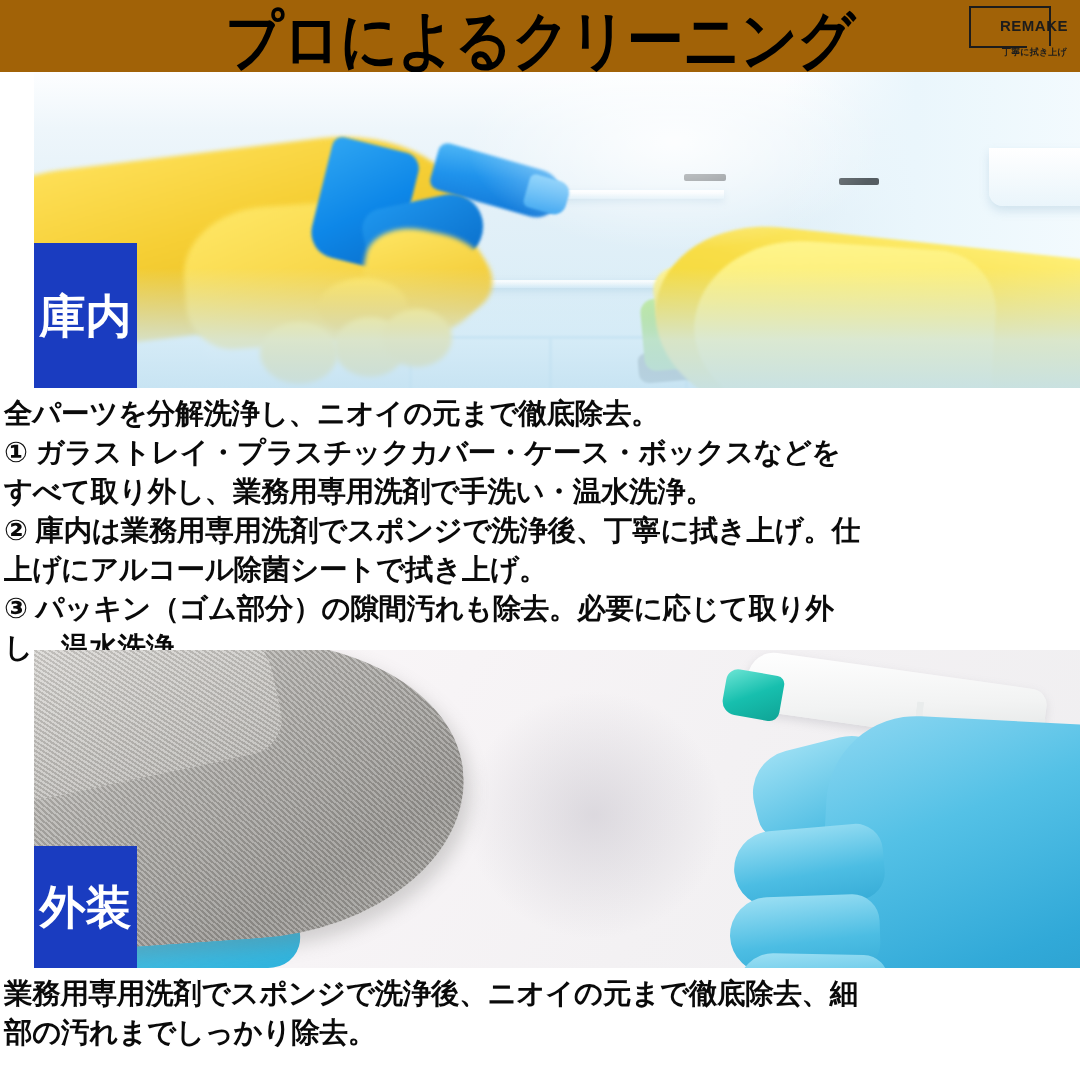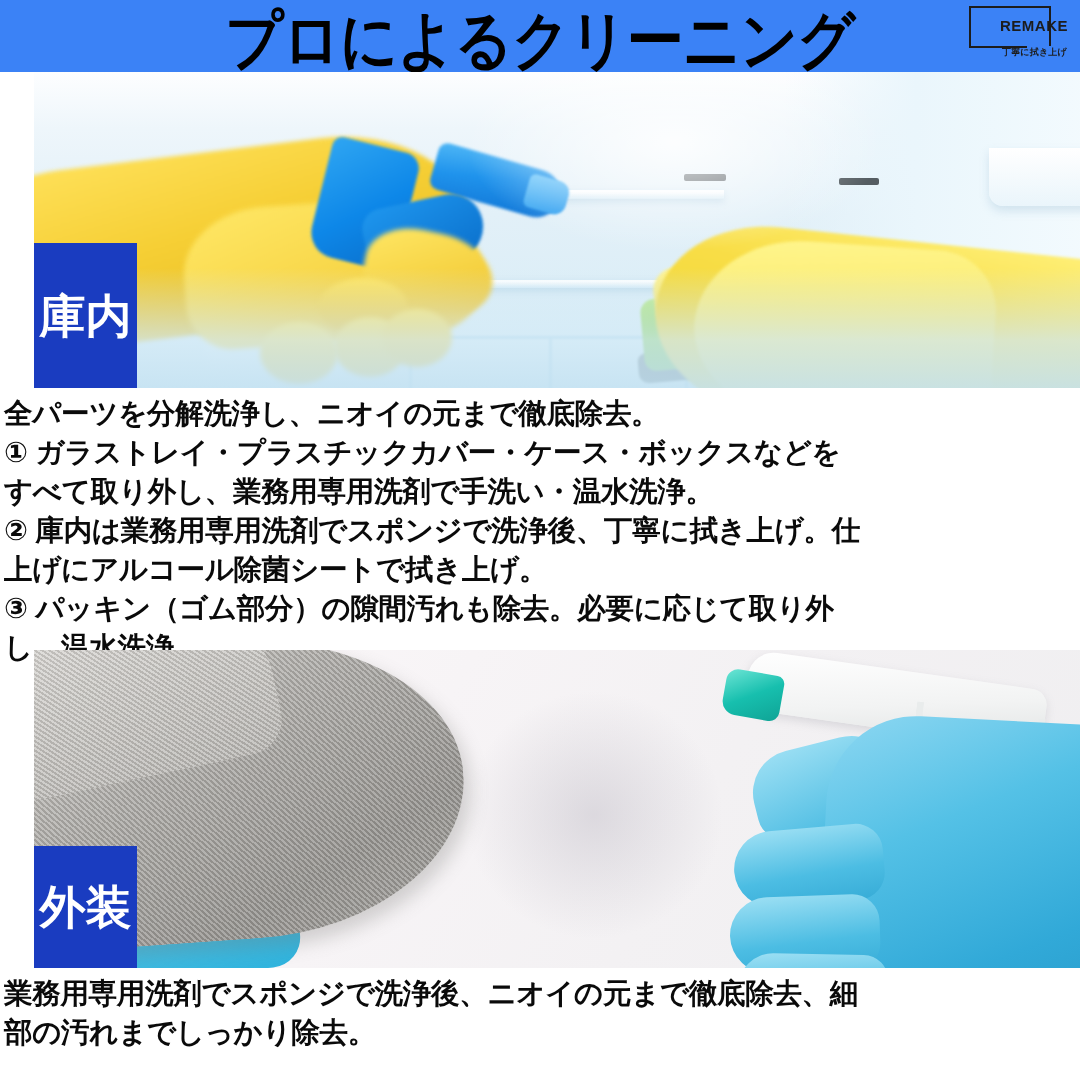--- a/index.html
+++ b/index.html
@@ -17,21 +17,21 @@
     width: 1080px;
     height: 1080px;
     background: #ffffff;
   }
 
   
   .header {
     position: relative;
     width: 1080px;
     height: 72px;
-    background: #3b82f6;
+    background: #a16207;
   }
 
   .page-title {
     position: absolute;
     left: 0;
     top: -1px;
     width: 1080px;
     text-align: center;
     font-size: 57px;
     line-height: 72px;

